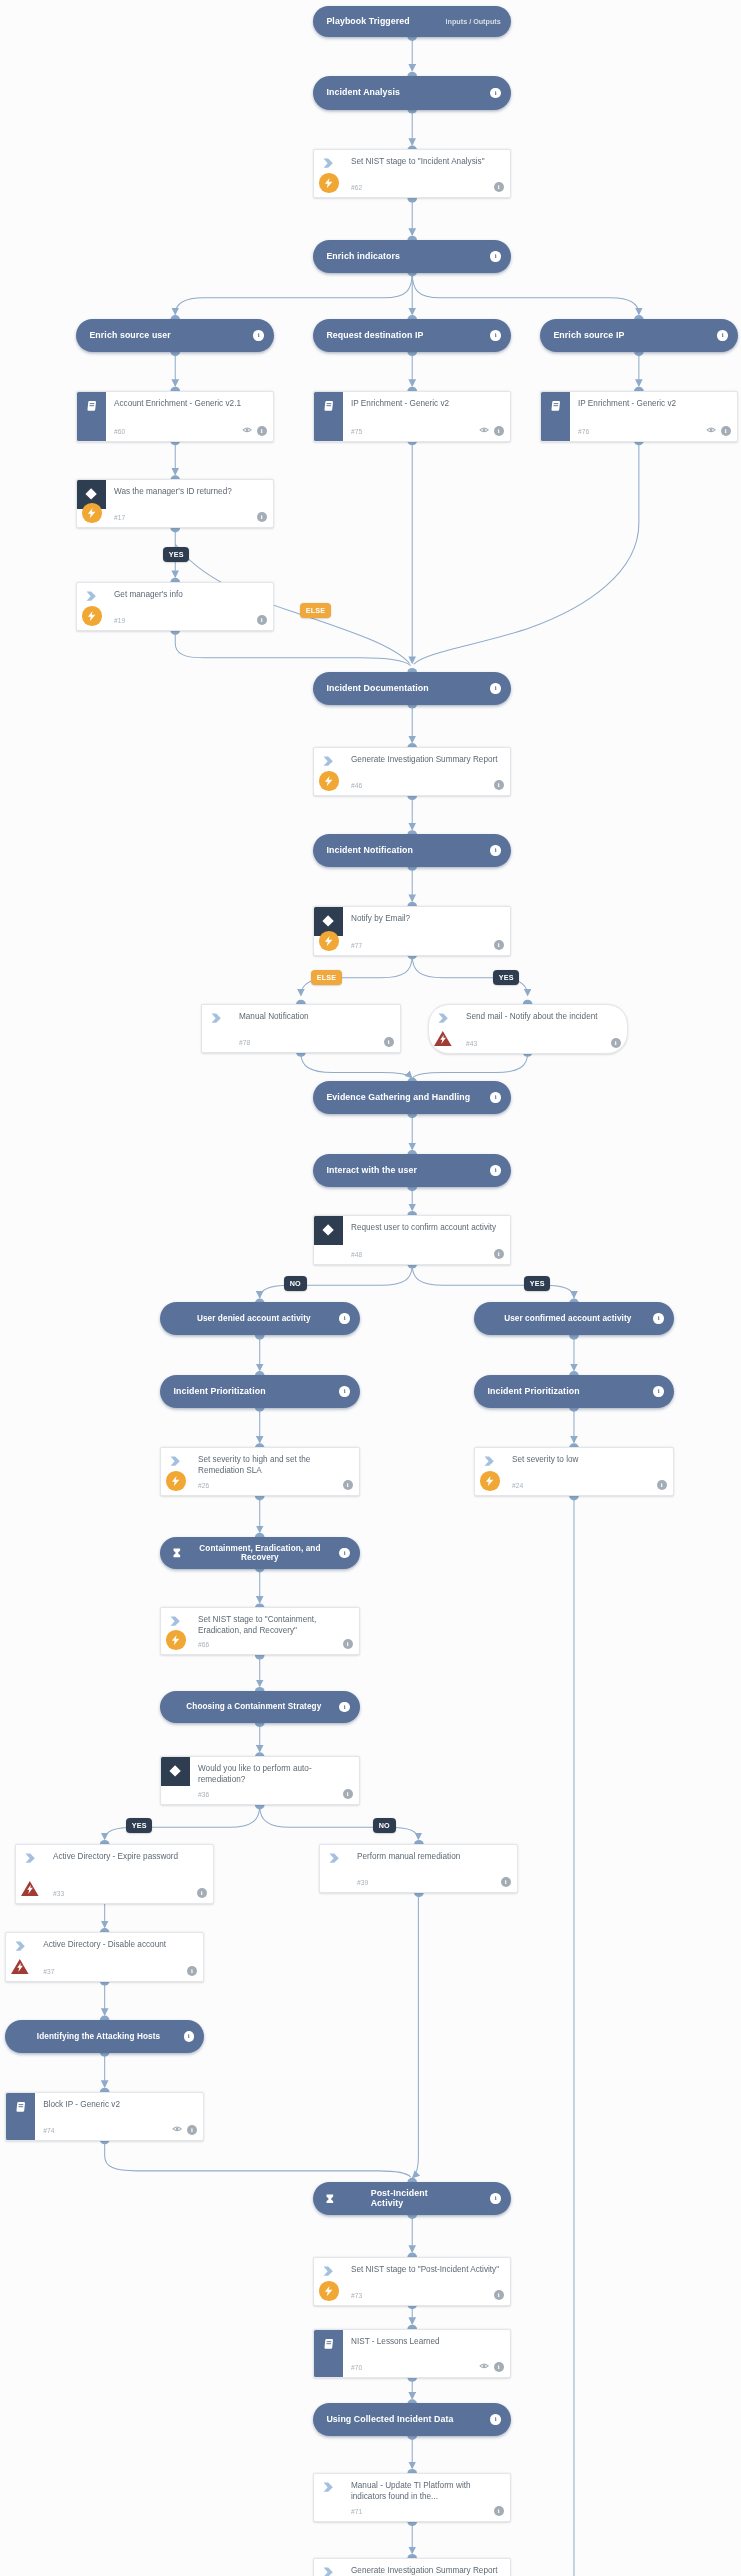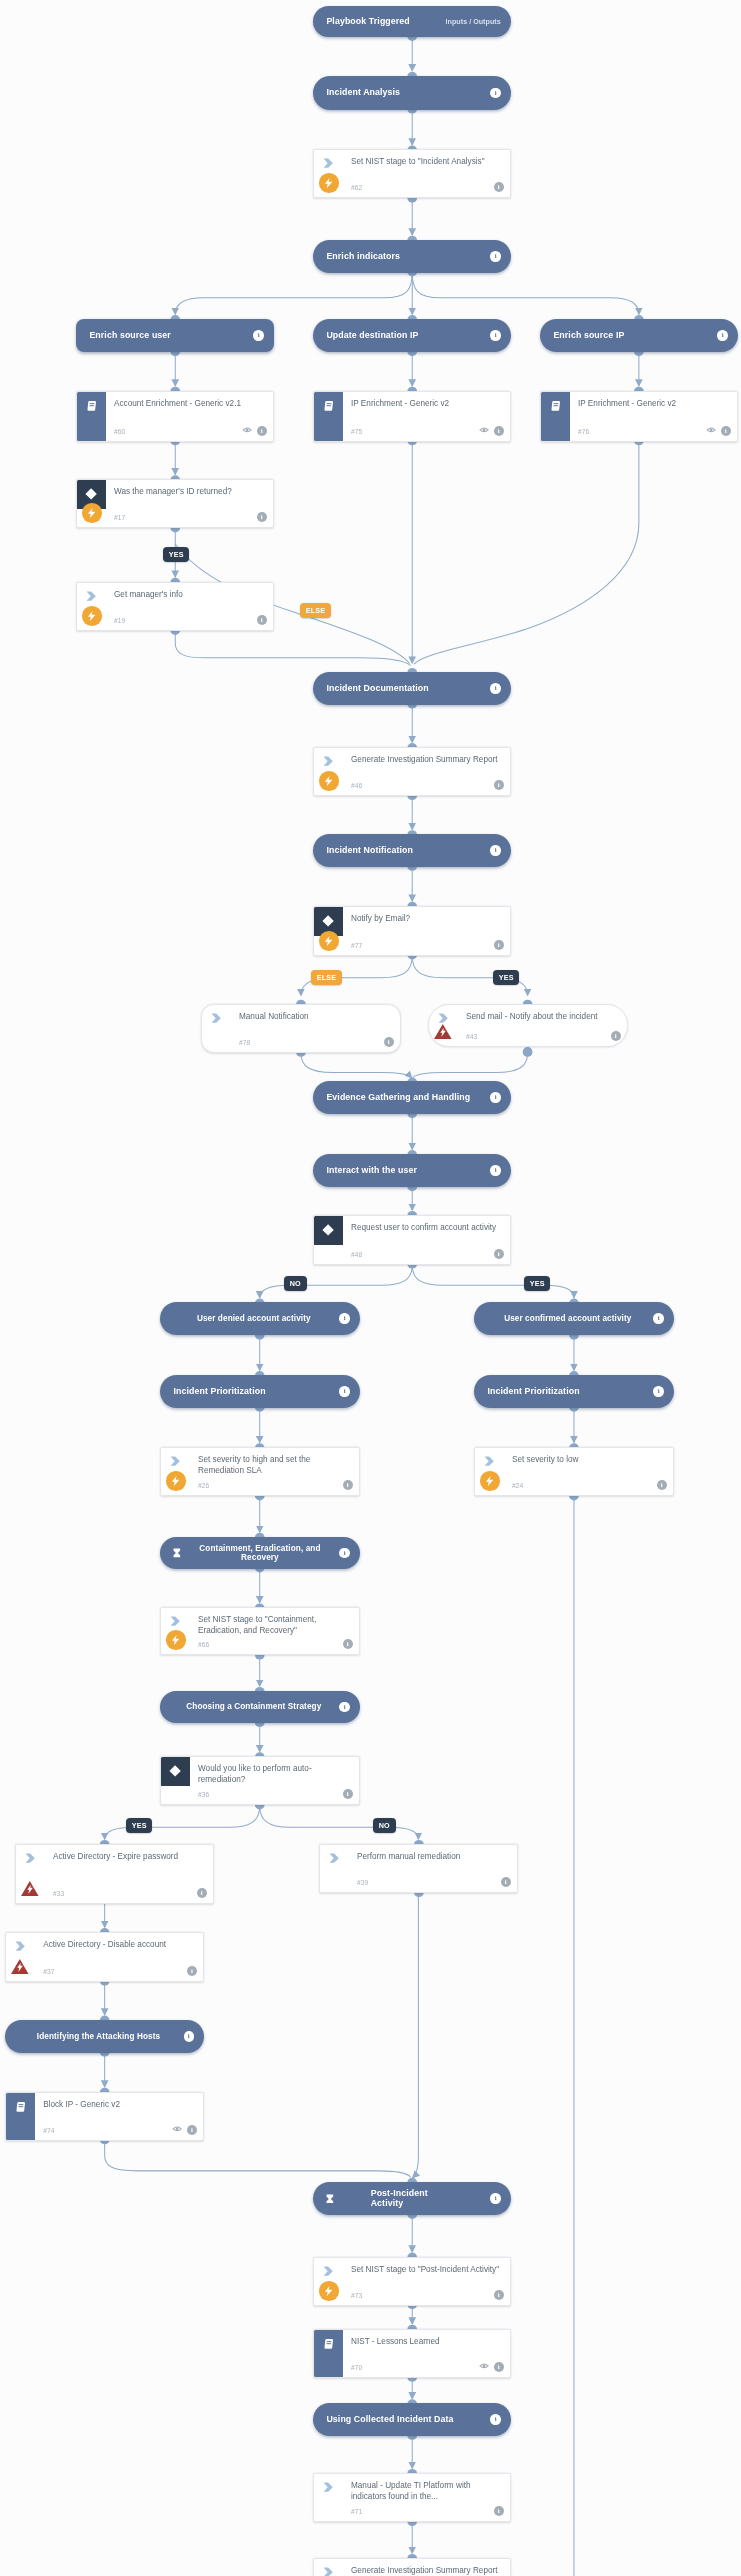--- a/index.html
+++ b/index.html
@@ -207,26 +207,26 @@
         </span>
         <span class="t-num">#62</span>
         <span class="t-icons">
           <span class="info-gray">i</span>
         </span>
       </div>
       <div class="node header-node" style="left: 313px; top: 240px; width: 198px; height: 33px;">
         <span class="h-title">Enrich indicators</span>
         <span class="info-light">i</span>
       </div>
-      <div class="node header-node" style="left: 76px; top: 319px; width: 198px; height: 33px; border-radius: 8px;">
+      <div class="node header-node" style="left: 76px; top: 319px; width: 198px; height: 33px;">
         <span class="h-title">Enrich source user</span>
         <span class="info-light">i</span>
       </div>
       <div class="node header-node" style="left: 313px; top: 319px; width: 198px; height: 33px;">
-        <span class="h-title">Update destination IP</span>
+        <span class="h-title">Request destination IP</span>
         <span class="info-light">i</span>
       </div>
       <div class="node header-node" style="left: 540px; top: 319px; width: 198px; height: 33px;">
         <span class="h-title">Enrich source IP</span>
         <span class="info-light">i</span>
       </div>
       <div class="node task-node" style="left: 76px; top: 391px; width: 198px; height: 51px;">
         <span class="pb-side">
           <span><svg width="13.4" height="13.4" viewBox="0 0 26 26">
               <g transform="skewX(-6)">
@@ -344,31 +344,31 @@
         <span class="bolt-circle">
           <svg width="11.3" height="12.4" viewBox="0 0 24 24">
             <polygon points="14,1 4,13 10,13 8,23 20,9 12,9" fill="#fff"></polygon>
           </svg>
         </span>
         <span class="t-num">#77</span>
         <span class="t-icons">
           <span class="info-gray">i</span>
         </span>
       </div>
-      <div class="node task-node" style="left: 201px; top: 1004px; width: 200px; height: 49px; border-radius: 13px;">
+      <div class="node task-node" style="left: 201px; top: 1004px; width: 200px; height: 49px;">
         <span class="chevron"><svg width="12.4" height="12.4" viewBox="0 0 24 24">
             <polygon points="3,3 12,3 21,12 12,21 3,21 11,12" fill="#a3c1de"></polygon>
           </svg></span>
         <span class="t-title">Manual Notification</span>
         <span class="t-num">#78</span>
         <span class="t-icons">
           <span class="info-gray">i</span>
         </span>
       </div>
-      <div class="node task-node" style="left: 428px; top: 1004px; width: 200px; height: 43px; border-radius: 21px;">
+      <div class="node task-node" style="left: 428px; top: 1004px; width: 200px; height: 50px; border-radius: 21px;">
         <span class="chevron"><svg width="12.4" height="12.4" viewBox="0 0 24 24">
             <polygon points="3,3 12,3 21,12 12,21 3,21 11,12" fill="#a3c1de"></polygon>
           </svg></span>
         <span class="t-title">Send mail - Notify about the incident</span>
         <span class="err-tri"><svg width="19.6" height="17" viewBox="0 0 38 33">
             <path d="M19,2 36,31 2,31 Z" fill="#a23b34"></path>
             <polygon points="21,9 14,19 18,19 16,27 25,15 20,15" fill="#fff"></polygon>
           </svg></span>
         <span class="t-num">#43</span>
         <span class="t-icons">

